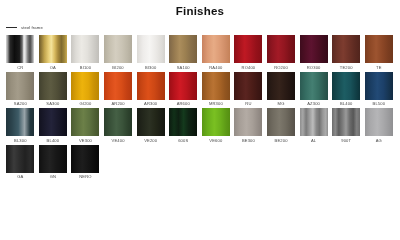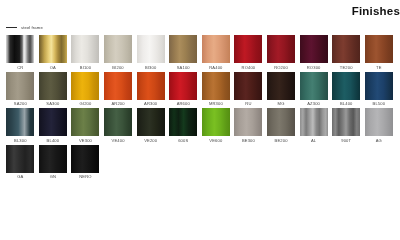--- a/index.html
+++ b/index.html
@@ -9,21 +9,21 @@
   }
   body {
     width: 400px;
     height: 205px;
     overflow: hidden;
     font-family: "Liberation Sans", sans-serif;
     color: #231f20;
     position: relative;
   }
   .page-title {
-    text-align: right;
+    text-align: center;
     font-size: 11.5px;
     font-weight: 700;
     letter-spacing: .2px;
     margin: 5px 0 0 0;
     line-height: 13px;
     color: #111111;
   }
   .legend {
     display: flex;
     align-items: center;

